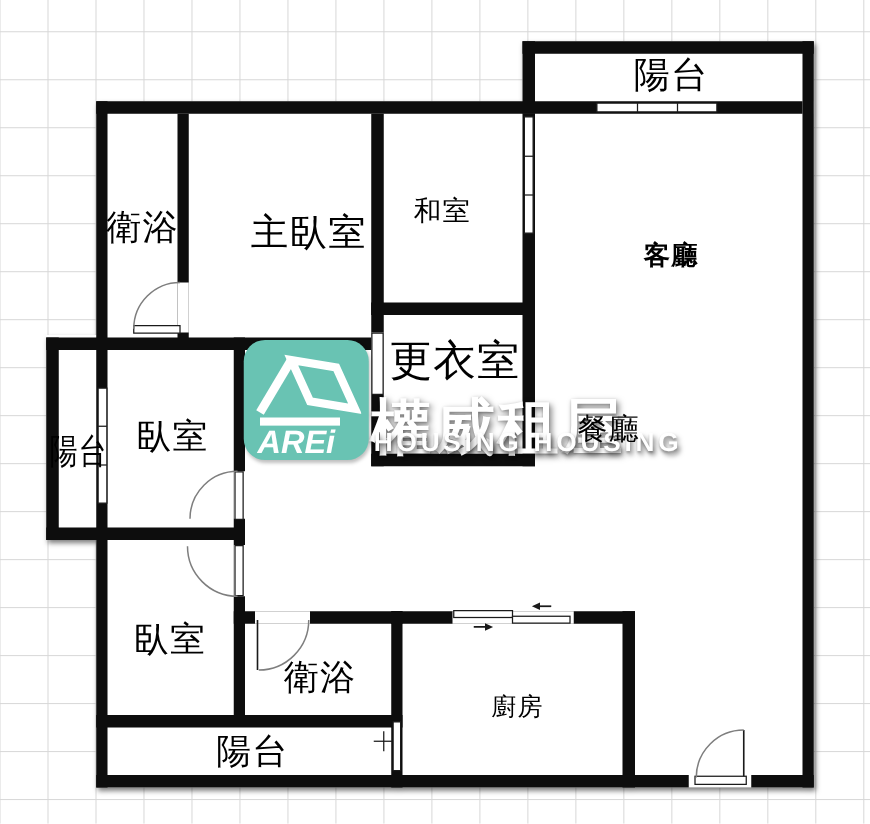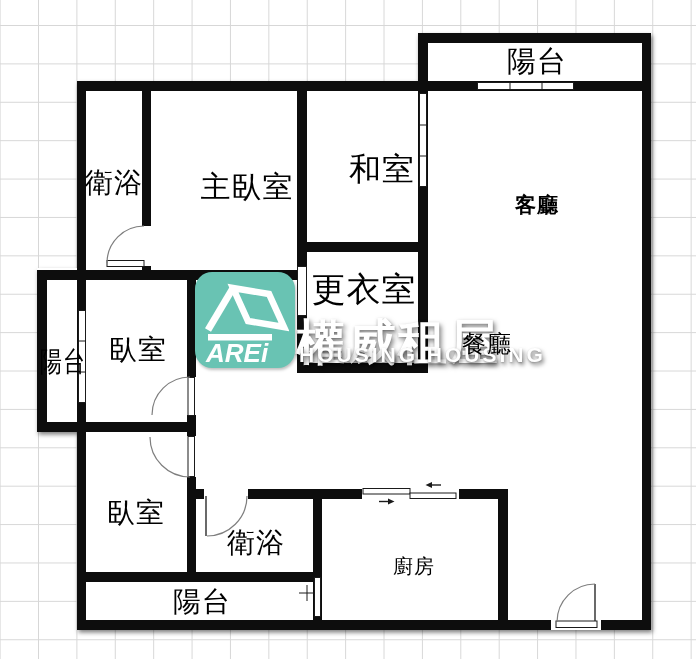--- a/index.html
+++ b/index.html
@@ -177,21 +177,21 @@
       </g>
       <rect x="13" y="62" width="64" height="6.5" fill="#ffffff"></rect>
       <text x="11" y="90" font-family="Liberation Sans, sans-serif" font-size="26" font-weight="bold" font-style="italic" fill="#ffffff">AREi</text>
     </svg>
   </div>
 
   <div id="room-labels">
       <div class="room-label" style="left: 537px; top: 61px; font-size: 29px;">陽台</div>
       <div class="room-label" style="left: 114px; top: 183px; font-size: 28px;">衛浴</div>
       <div class="room-label" style="left: 228px; top: 187px; font-size: 30px; margin-left: 19px;">主臥室</div>
-      <div class="room-label" style="left: 382px; top: 169px; font-size: 32px;">和室</div>
+      <div class="room-label" style="left: 354px; top: 169px; font-size: 22px;">和室</div>
       <div class="room-label" style="left: 537px; top: 205px; font-size: 21px; font-weight: bold;">客廳</div>
       <div class="room-label" style="left: 364px; top: 290px; font-size: 34px; z-index: 3;">更衣室</div>
       <div class="room-label" style="left: 487px; top: 344px; font-size: 24px;">餐廳</div>
       <div class="room-label" style="left: 63px; top: 362px; font-size: 28px; transform: translate(-50%, -50%) scaleX(0.8);">陽台</div>
       <div class="room-label" style="left: 138px; top: 350px; font-size: 28px;">臥室</div>
       <div class="room-label" style="left: 136px; top: 513px; font-size: 28px;">臥室</div>
       <div class="room-label" style="left: 256px; top: 543px; font-size: 28px;">衛浴</div>
       <div class="room-label" style="left: 414px; top: 566px; font-size: 20px;">廚房</div>
       <div class="room-label" style="left: 202px; top: 602px; font-size: 28px;">陽台</div>
     </div>

